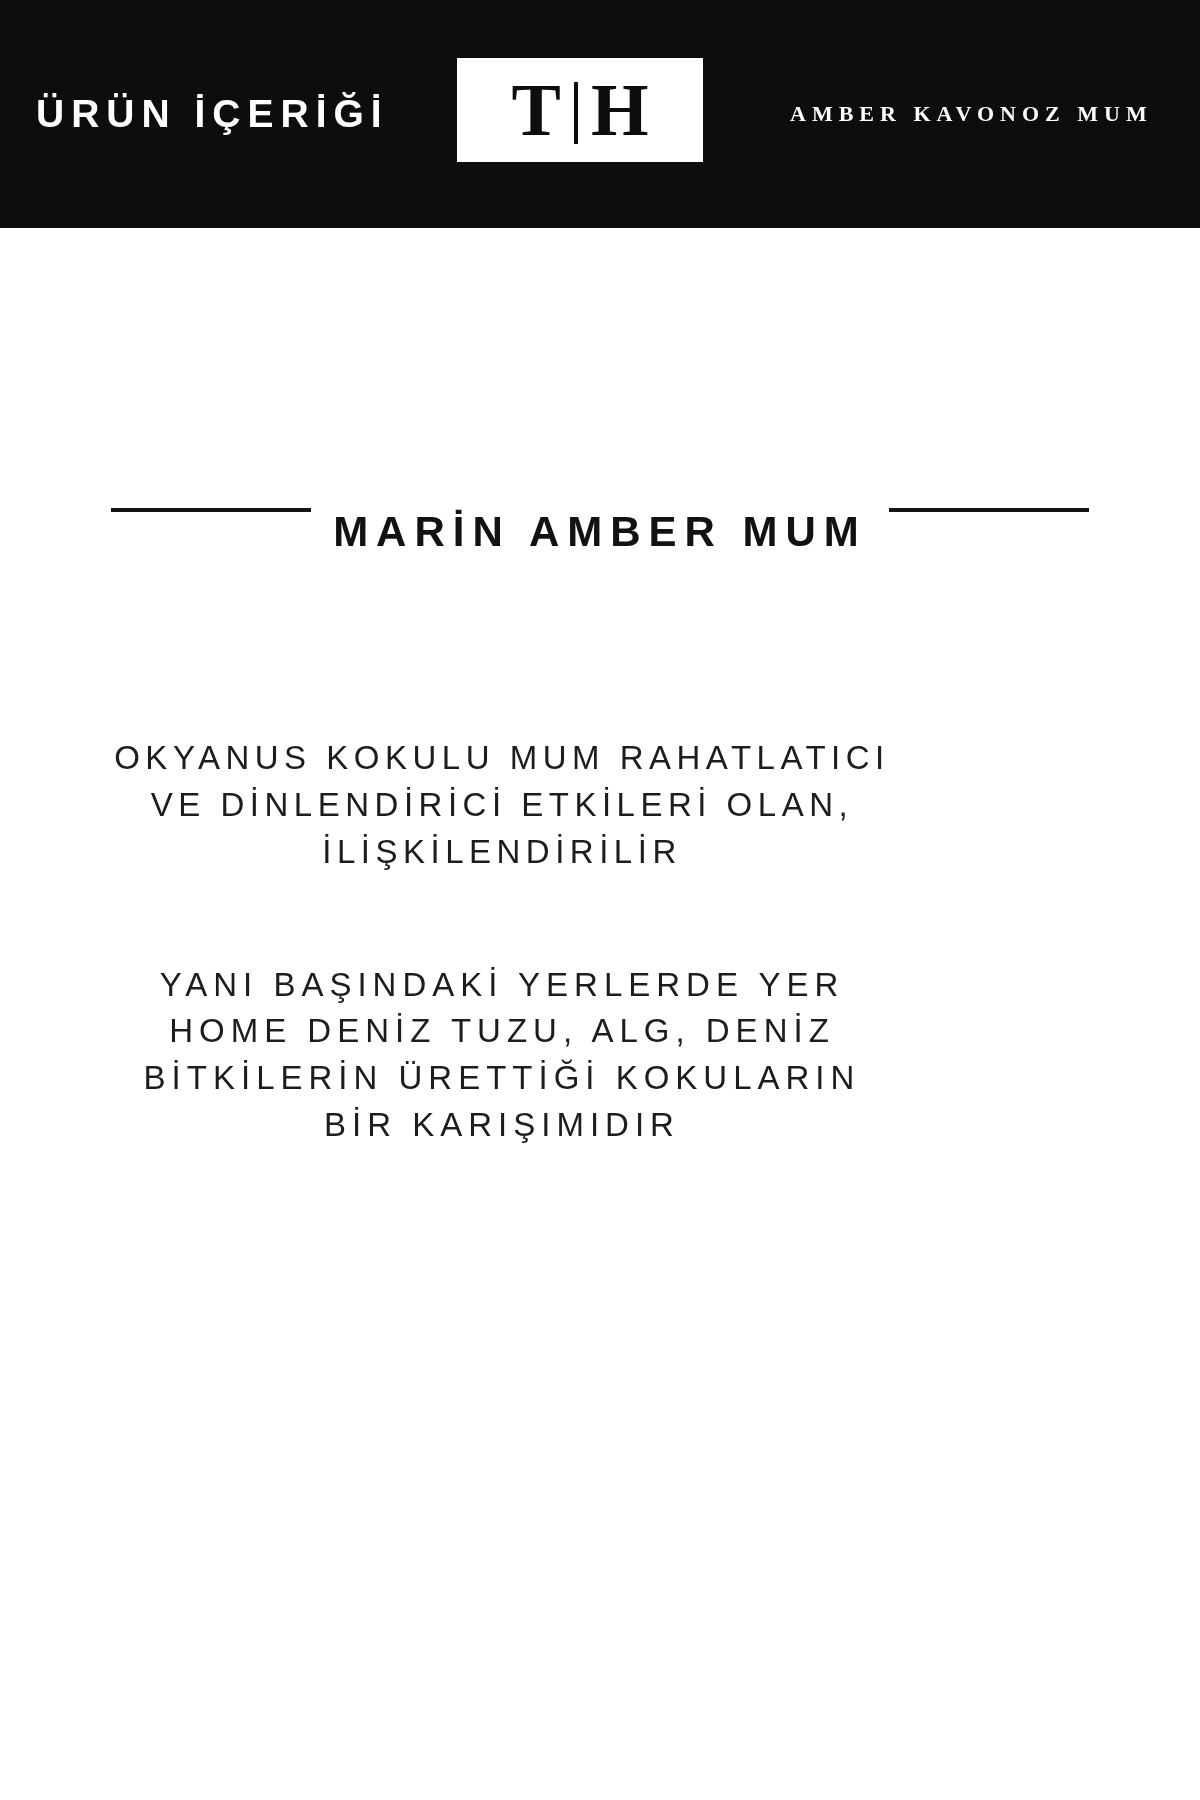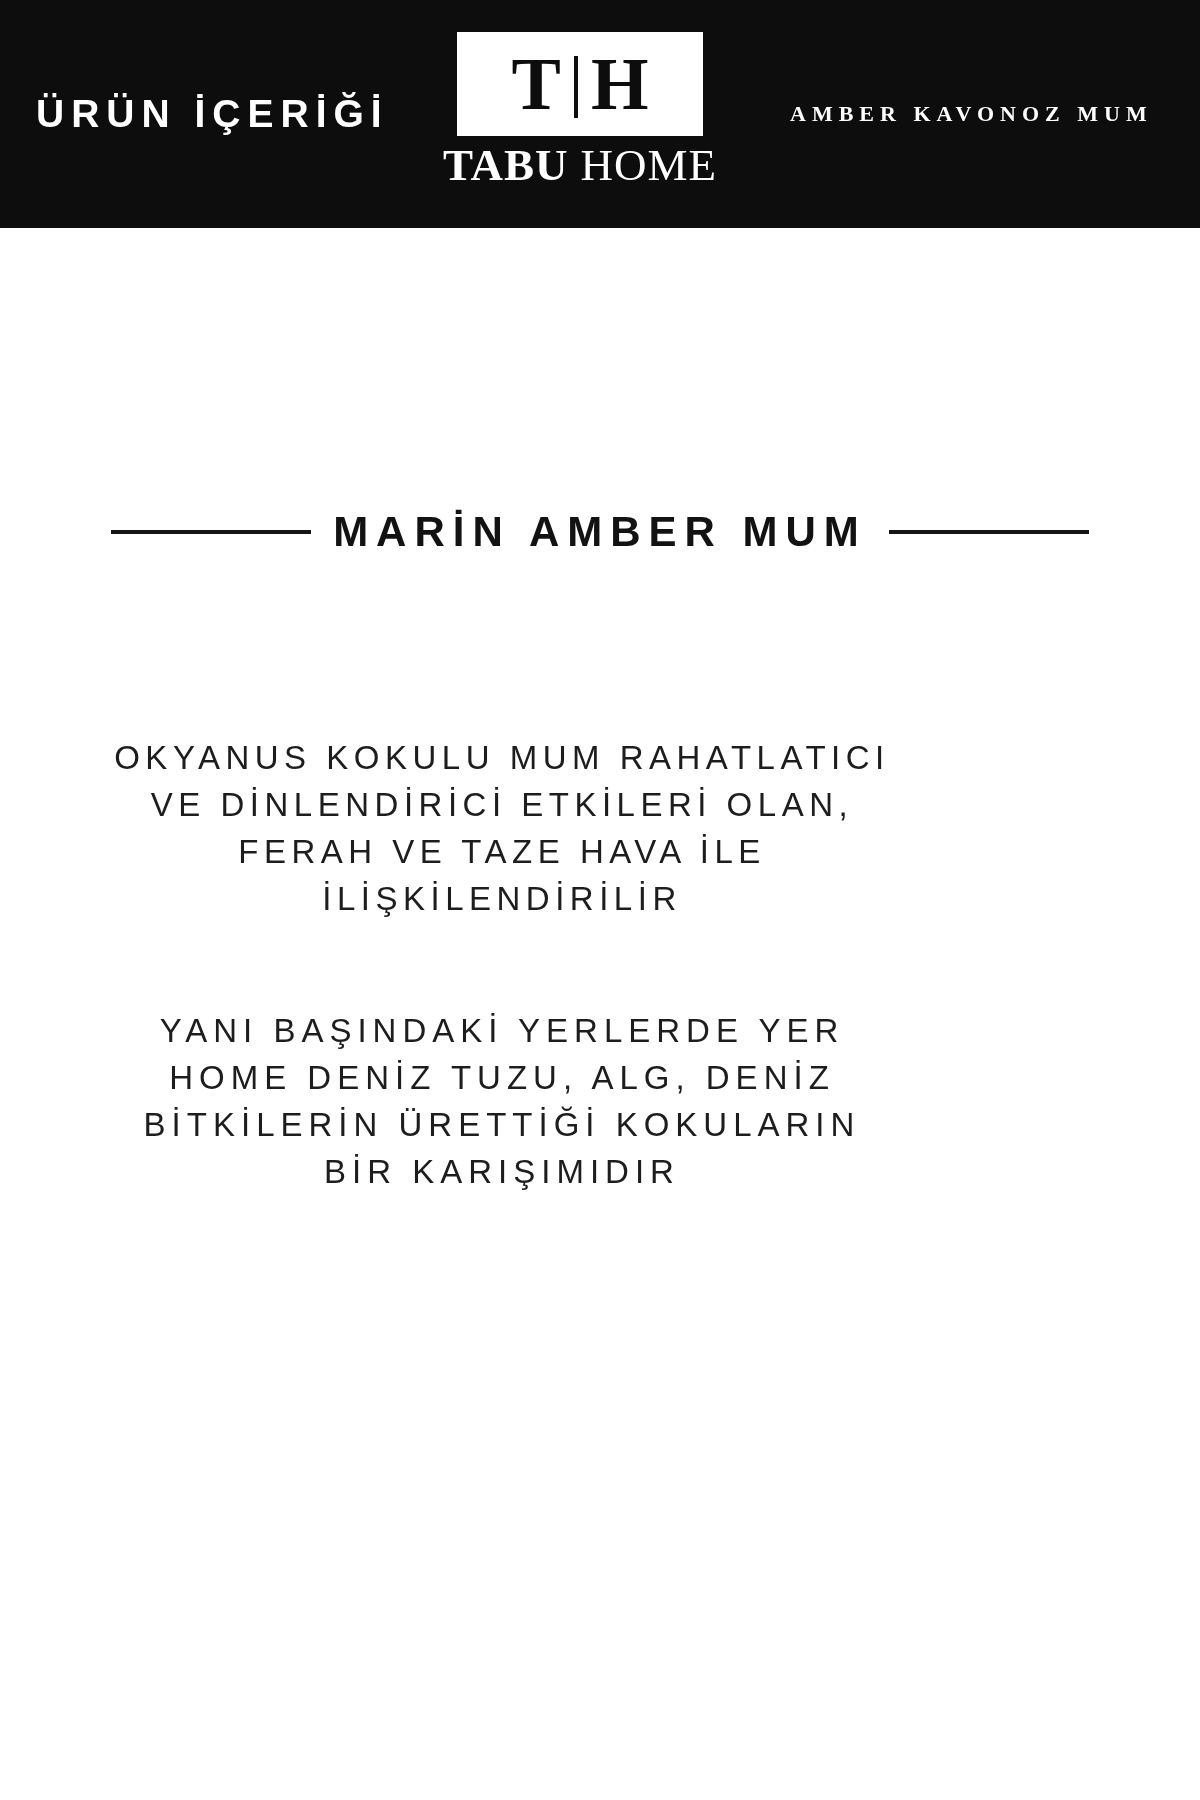--- a/index.html
+++ b/index.html
@@ -123,21 +123,20 @@
     margin-left: 12px;
   }
 
   
   .title-row {
     position: absolute;
     top: 508px;
     left: 0;
     width: 1200px;
     display: flex;
-    align-items: center;
     justify-content: center;
     gap: 0;
   }
 
   .rule {
     height: 4px;
     background: #151515;
     width: 200px;
   }
   .rule.left  { margin-right: 22px; }
@@ -189,41 +188,36 @@
     <div class="header-left">ÜRÜN İÇERİĞİ</div>
 
     <div class="logo-block">
       <div class="logo-mark">
         <div class="logo-mark-inner">
           <span>T</span>
           <span class="bar"></span>
           <span>H</span>
         </div>
       </div>
-      <div class="logo-word">
-        <span class="w1">TABU</span>
-        <span class="w2">HOME</span>
-      </div>
     </div>
 
     <div class="header-right">AMBER KAVONOZ MUM</div>
   </div>
 
   <div class="title-row">
     <span class="rule left"></span>
     <span class="title-text">MARİN AMBER MUM</span>
     <span class="rule right"></span>
   </div>
 
   <div class="body-wrap">
 
     <p class="para first">
       <span class="line">OKYANUS KOKULU MUM RAHATLATICI</span>
       <span class="line">VE DİNLENDİRİCİ ETKİLERİ OLAN,</span>
-      <span class="line">FERAH VE TAZE HAVA İLE</span>
       <span class="line">İLİŞKİLENDİRİLİR</span>
     </p>
 
     <p class="para second">
       <span class="line">YANI BAŞINDAKİ YERLERDE YER</span>
       <span class="line">HOME DENİZ TUZU, ALG, DENİZ</span>
       <span class="line">BİTKİLERİN ÜRETTİĞİ KOKULARIN</span>
       <span class="line">BİR KARIŞIMIDIR</span>
     </p>
 

